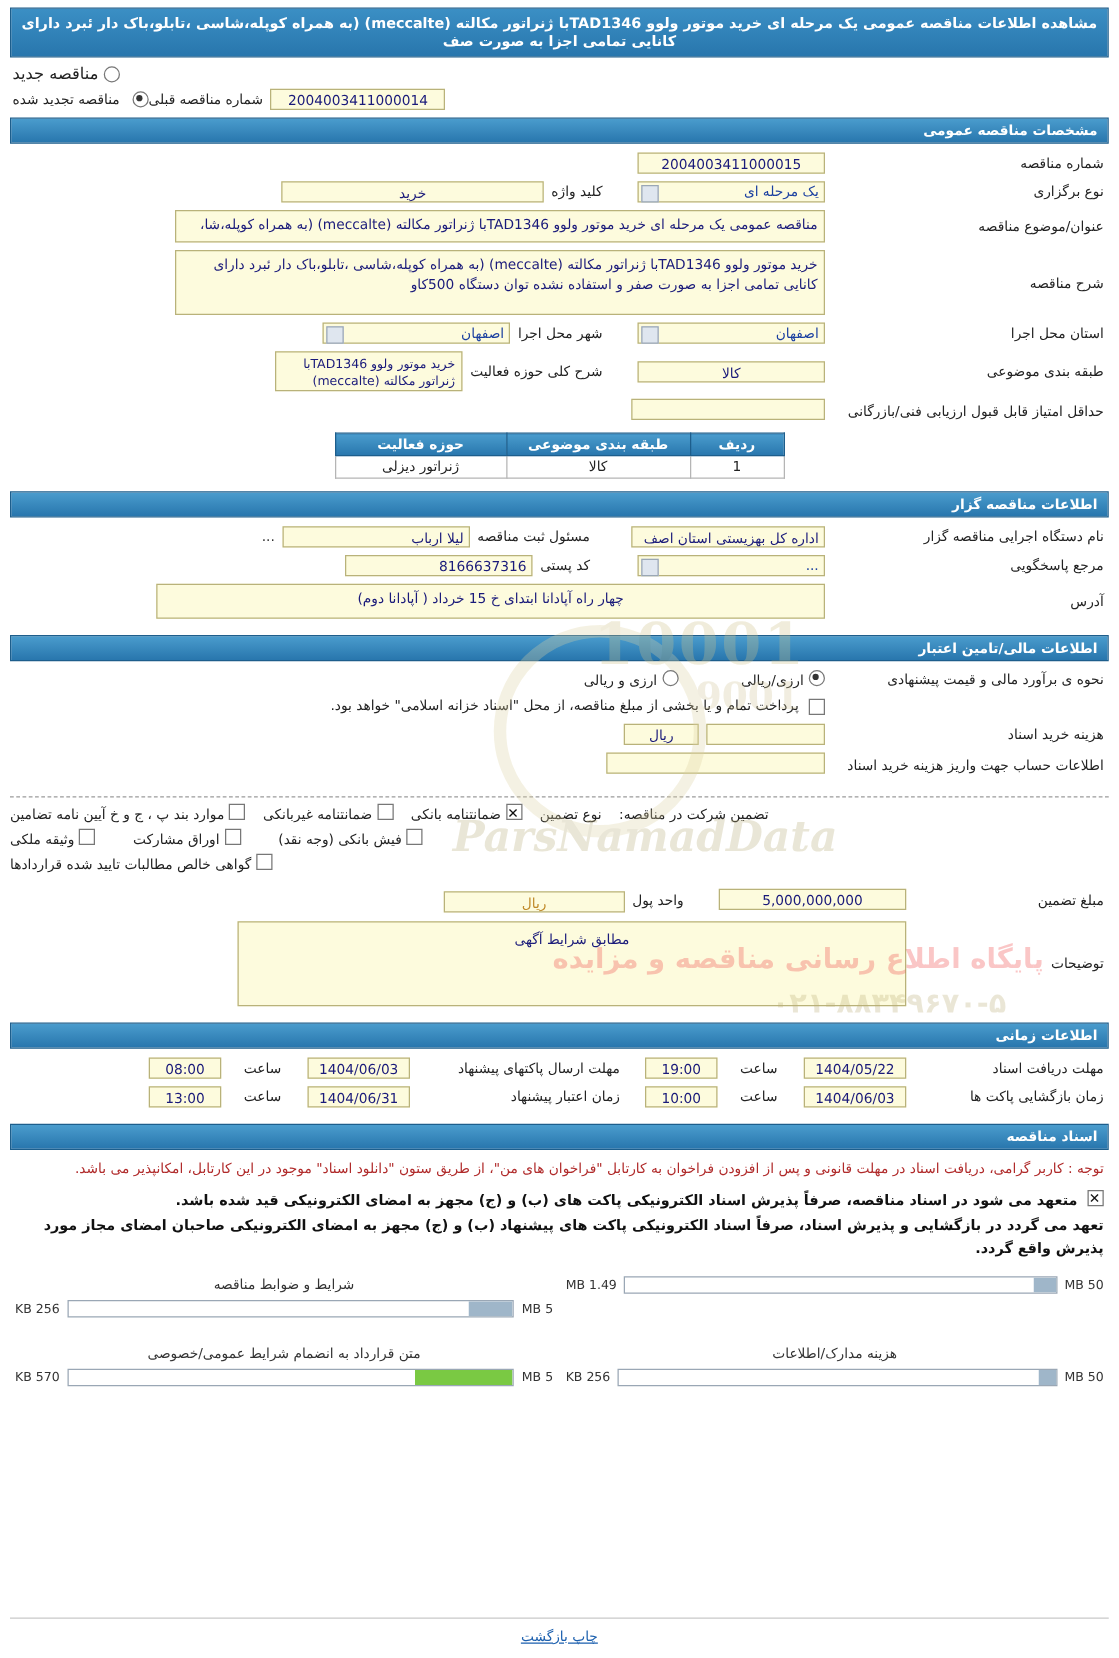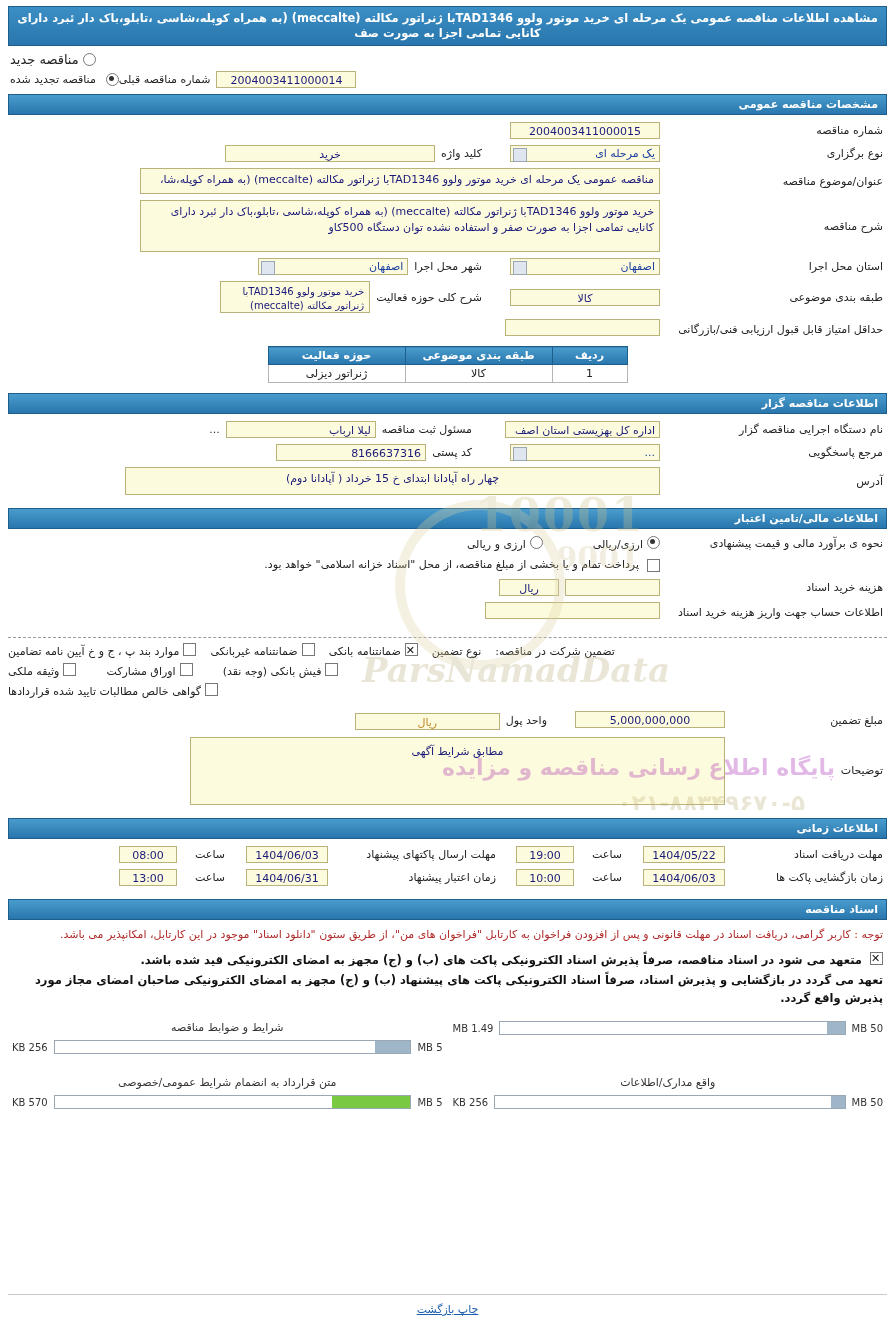--- a/index.html
+++ b/index.html
@@ -116,21 +116,21 @@
   }
   .wm .sub{
     position:absolute;right:255px;top:60px;font-size:30px;color:#d2c79a;font-weight:bold;
     font-family:"DejaVu Serif","Liberation Serif",serif;
   }
   .wm .pn{
     position:absolute;right:225px;top:170px;font-size:34px;color:#b9ae7c;font-weight:bold;
     font-family:"DejaVu Serif","Liberation Serif",serif;font-style:italic;
   }
   .wm .fa1{
-    position:absolute;right:60px;top:275px;font-size:22px;color:#a21caf;font-weight:bold;
+    position:absolute;right:60px;top:275px;font-size:22px;color:#ef4444;font-weight:bold;
   }
   .wm .fa2{
     position:absolute;right:90px;top:310px;font-size:23px;color:#bdb07a;font-weight:bold;
   }
   .wm .circ{
     position:absolute;right:330px;top:20px;width:150px;height:150px;border-radius:50%;
     border:10px solid #ded3a4;
   }
 
   
@@ -438,21 +438,21 @@
         <span class="bar blue">
             <i style="width:10%"></i>
           </span>
         <span>256 KB</span>
       </div>
     </div>
   </div>
 
   <div class="docs" style="margin-top:22px;">
     <div class="doccol">
-      <div class="doctitle">واقع مدارک/اطلاعات</div>
+      <div class="doctitle">هزینه مدارک/اطلاعات</div>
       <div class="bar-wrap">
         <span>50 MB</span>
         <span class="bar blue">
             <i style="width:4%"></i>
           </span>
         <span>256 KB</span>
       </div>
     </div>
     <div class="doccol">
       <div class="doctitle">متن قرارداد به انضمام شرایط عمومی/خصوصی</div>

